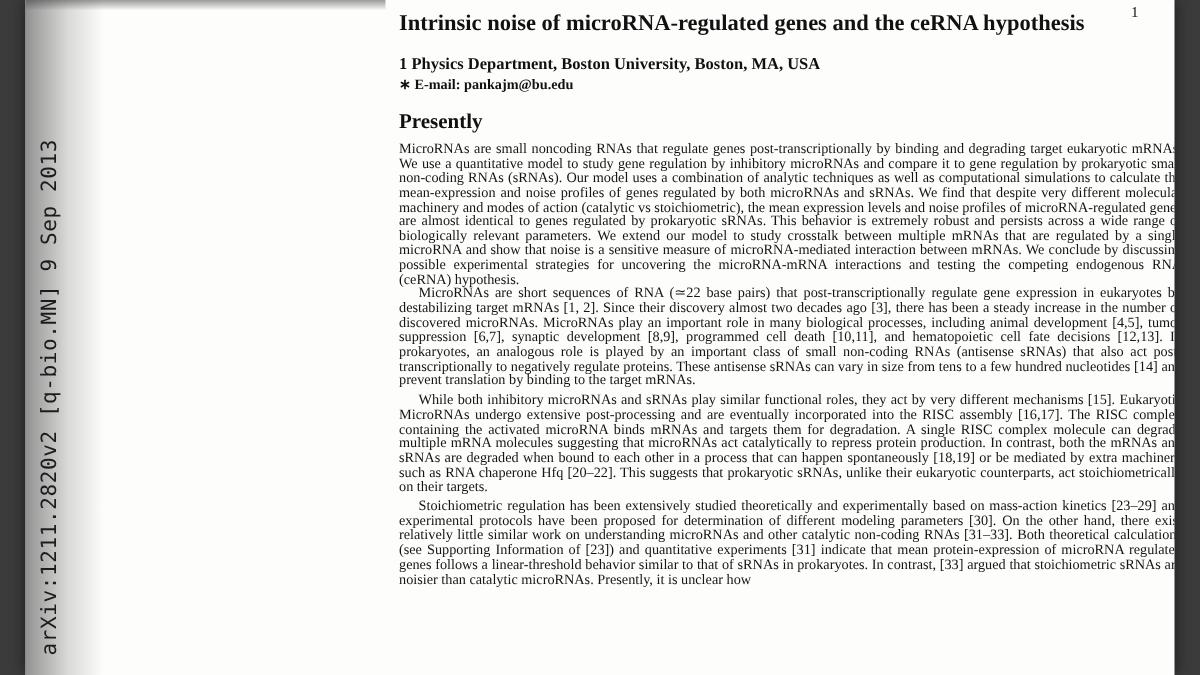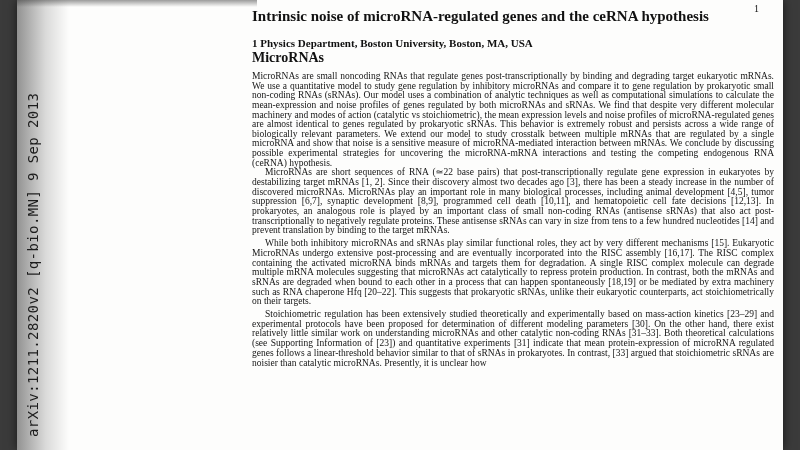--- a/index.html
+++ b/index.html
@@ -63,21 +63,21 @@
   }
   .page-number {
     position: absolute;
     top: 3px;
     right: 24px;
     font-size: 10px;
     color: #111;
   }
   .content {
     position: absolute;
-    left: 235px;
+    left: 249px;
     top: 8px;
     width: 522px;
     color: #111;
     font-family: Liberation Serif, serif;
   }
   .title {
     font-size: 15px;
     font-weight: bold;
     line-height: 1.15;
     margin: 0 0 12px 0;
@@ -132,22 +132,23 @@
     <div class="watermark">arXiv:1211.2820v2  [q-bio.MN]  9 Sep 2013</div>
 
     <div class="page-number">1</div>
 
     <div class="content">
       <h1 class="title">Intrinsic noise of microRNA-regulated genes and the ceRNA hypothesis</h1>
 
 
       <div class="affiliation">1 Physics Department, Boston University, Boston, MA, USA</div>
 
+      <div class="email">∗ E-mail: pankajm@bu.edu</div>
 
-      <h2 class="section-heading">MicroRNAs</h2>
+      <h2 class="section-heading">Presently</h2>
 
       <p class="abstract-text">MicroRNAs are small noncoding RNAs that regulate genes post-transcriptionally by binding and degrading target eukaryotic mRNAs. We use a quantitative model to study gene regulation by inhibitory microRNAs and compare it to gene regulation by prokaryotic small non-coding RNAs (sRNAs). Our model uses a combination of analytic techniques as well as computational simulations to calculate the mean-expression and noise profiles of genes regulated by both microRNAs and sRNAs. We find that despite very different molecular machinery and modes of action (catalytic vs stoichiometric), the mean expression levels and noise profiles of microRNA-regulated genes are almost identical to genes regulated by prokaryotic sRNAs. This behavior is extremely robust and persists across a wide range of biologically relevant parameters. We extend our model to study crosstalk between multiple mRNAs that are regulated by a single microRNA and show that noise is a sensitive measure of microRNA-mediated interaction between mRNAs. We conclude by discussing possible experimental strategies for uncovering the microRNA-mRNA interactions and testing the competing endogenous RNA (ceRNA) hypothesis.</p>
 
 
       <p class="body-par">MicroRNAs are short sequences of RNA (≃22 base pairs) that post-transcriptionally regulate gene expression in eukaryotes by destabilizing target mRNAs [1, 2]. Since their discovery almost two decades ago [3], there has been a steady increase in the number of discovered microRNAs. MicroRNAs play an important role in many biological processes, including animal development [4,5], tumor suppression [6,7], synaptic development [8,9], programmed cell death [10,11], and hematopoietic cell fate decisions [12,13]. In prokaryotes, an analogous role is played by an important class of small non-coding RNAs (antisense sRNAs) that also act post-transcriptionally to negatively regulate proteins. These antisense sRNAs can vary in size from tens to a few hundred nucleotides [14] and prevent translation by binding to the target mRNAs.</p>
 
       <p class="body-par">While both inhibitory microRNAs and sRNAs play similar functional roles, they act by very different mechanisms [15]. Eukaryotic MicroRNAs undergo extensive post-processing and are eventually incorporated into the RISC assembly [16,17]. The RISC complex containing the activated microRNA binds mRNAs and targets them for degradation. A single RISC complex molecule can degrade multiple mRNA molecules suggesting that microRNAs act catalytically to repress protein production. In contrast, both the mRNAs and sRNAs are degraded when bound to each other in a process that can happen spontaneously [18,19] or be mediated by extra machinery such as RNA chaperone Hfq [20–22]. This suggests that prokaryotic sRNAs, unlike their eukaryotic counterparts, act stoichiometrically on their targets.</p>
 
       <p class="body-par">Stoichiometric regulation has been extensively studied theoretically and experimentally based on mass-action kinetics [23–29] and experimental protocols have been proposed for determination of different modeling parameters [30]. On the other hand, there exist relatively little similar work on understanding microRNAs and other catalytic non-coding RNAs [31–33]. Both theoretical calculations (see Supporting Information of [23]) and quantitative experiments [31] indicate that mean protein-expression of microRNA regulated genes follows a linear-threshold behavior similar to that of sRNAs in prokaryotes. In contrast, [33] argued that stoichiometric sRNAs are noisier than catalytic microRNAs. Presently, it is unclear how</p>
     </div>

